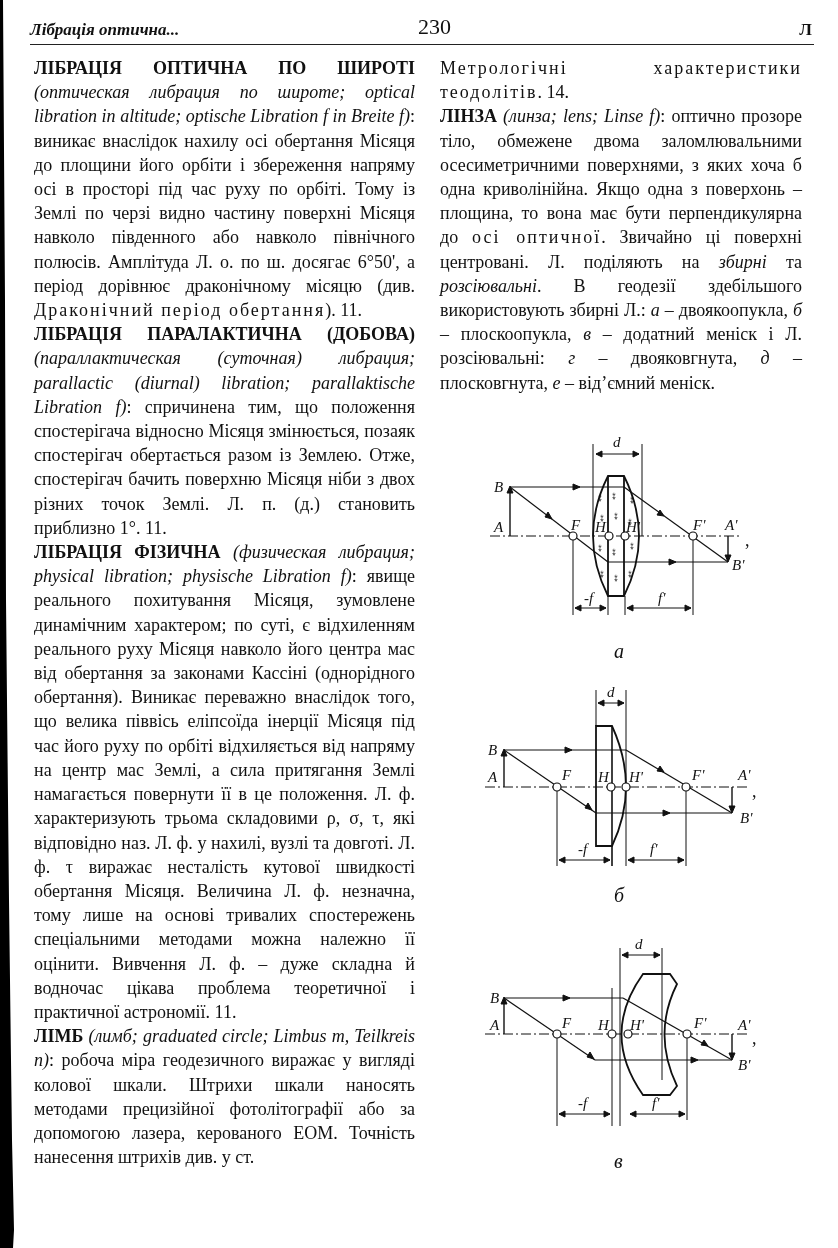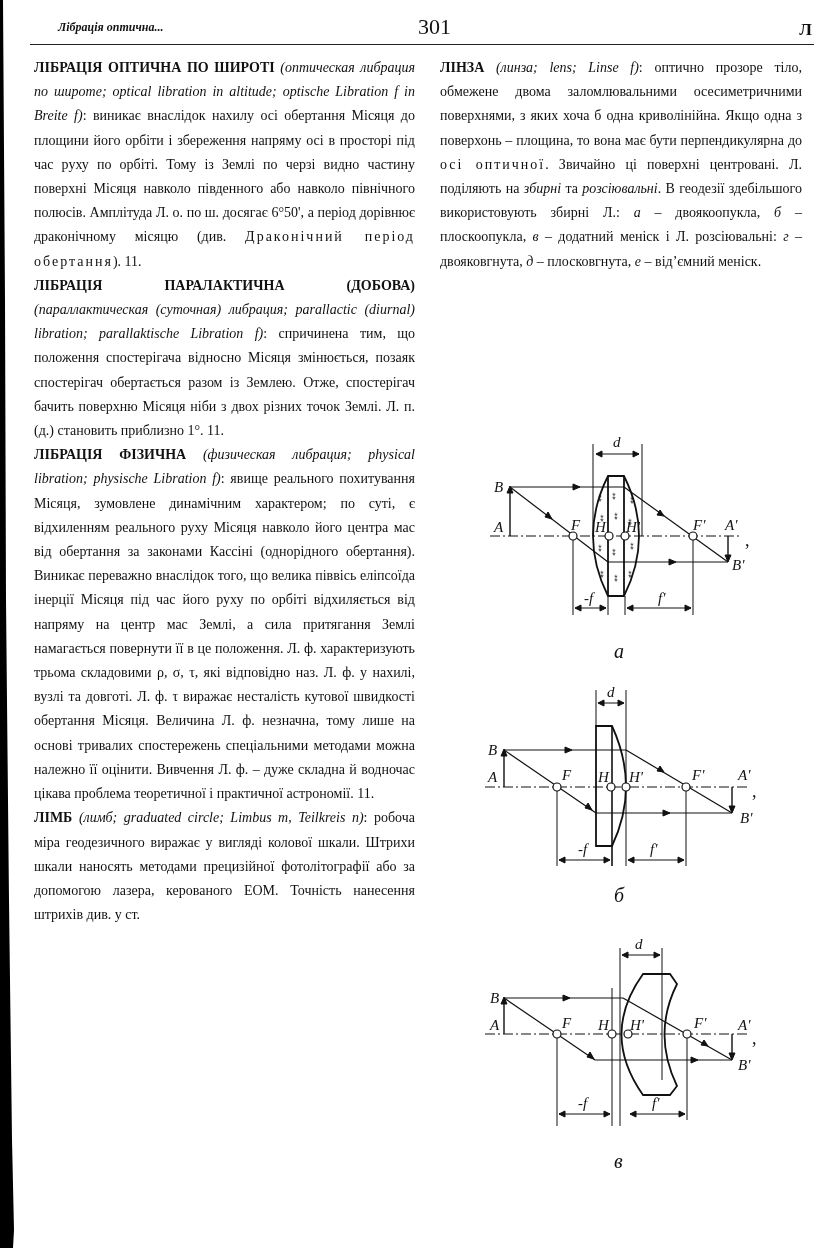--- a/index.html
+++ b/index.html
@@ -1,23 +1,23 @@
 <!DOCTYPE html>
 <html><head>
 <meta charset="utf-8">
 <style>
   html, body { margin:0; padding:0; background:#fff; }
   body { width:838px; height:1248px; position:relative; overflow:hidden;
          font-family:"Liberation Serif","DejaVu Serif",serif; color:#111; }
   .scan-edge { position:absolute; left:0; top:0; width:14px; height:1248px; }
   .header { position:absolute; left:30px; right:24px; top:14px; height:30px; border-bottom:1.6px solid #222; }
-  .hdr-left { position:absolute; left:0; top:6px; font-style:italic; font-weight:bold; font-size:12px;margin-left:28px; }
+  .hdr-left { position:absolute; left:0; top:6px; font-style:italic; font-weight:bold; font-size:17px; }
   .hdr-center { position:absolute; left:388px; top:0; font-size:22px; }
   .hdr-right { position:absolute; right:2px; top:6px; font-size:17px; font-weight:bold; }
-  .col { position:absolute; font-size:14px; line-height:24.2px; text-align:justify; }
+  .col { position:absolute; font-size:18px; line-height:24.2px; text-align:justify; }
   .col-left { left:34px; top:56px; width:381px; }
   .col-right { left:440px; top:56px; width:362px; }
   .col p { margin:0; text-indent:0; }
   .term { font-weight:bold; }
   .it { font-style:italic; }
   .sp { letter-spacing:2px; }
   .fig { position:absolute; }
   .fig svg { display:block; }
   .fig-cap { position:absolute; font-style:italic; font-size:20px; }
 </style>
@@ -25,32 +25,33 @@
 <body>
 
 <div class="scan-edge">
   <svg width="14" height="1248">
       <polygon points="0,0 3,0 5,300 6,600 9,900 12,1140 14,1230 13,1248 0,1248" fill="#000"></polygon>
     </svg>
 </div>
 
 <div class="header">
   <span class="hdr-left">Лібрація оптична...</span>
-  <span class="hdr-center">301</span>
+  <span class="hdr-center">230</span>
   <span class="hdr-right">Л</span>
 </div>
 
 <div class="col col-left">
   <p><span class="term">ЛІБРАЦІЯ ОПТИЧНА ПО ШИРОТІ</span> <span class="it">(оптическая либрация по широте; optical libration in altitude; optische Libration f in Breite f)</span><span>: виникає внаслідок нахилу осі обертання Місяця до площини його орбіти і збереження напряму осі в просторі під час руху по орбіті. Тому із Землі по черзі видно частину поверхні Місяця навколо південного або навколо північного полюсів. Амплітуда Л. о. по ш. досягає 6°50', а період дорівнює драконічному місяцю (див. </span><span class="sp">Драконічний період обертання</span><span>). 11.</span></p>
   <p><span class="term">ЛІБРАЦІЯ ПАРАЛАКТИЧНА (ДОБОВА)</span> <span class="it">(параллактическая (суточная) либрация; parallactic (diurnal) libration; parallaktische Libration f)</span><span>: спричинена тим, що положення спостерігача відносно Місяця змінюється, позаяк спостерігач обертається разом із Землею. Отже, спостерігач бачить поверхню Місяця ніби з двох різних точок Землі. Л. п. (д.) становить приблизно 1°. 11.</span></p>
   <p><span class="term">ЛІБРАЦІЯ ФІЗИЧНА</span> <span class="it">(физическая либрация; physical libration; physische Libration f)</span><span>: явище реального похитування Місяця, зумовлене динамічним характером; по суті, є відхиленням реального руху Місяця навколо його центра мас від обертання за законами Кассіні (однорідного обертання). Виникає переважно внаслідок того, що велика піввісь еліпсоїда інерції Місяця під час його руху по орбіті відхиляється від напряму на центр мас Землі, а сила притягання Землі намагається повернути її в це положення. Л. ф. характеризують трьома складовими ρ, σ, τ, які відповідно наз. Л. ф. у нахилі, вузлі та довготі. Л. ф. τ виражає несталість кутової швидкості обертання Місяця. Величина Л. ф. незначна, тому лише на основі тривалих спостережень спеціальними методами можна належно її оцінити. Вивчення Л. ф. – дуже складна й водночас цікава проблема теоретичної і практичної астрономії. 11.</span></p>
   <p><span class="term">ЛІМБ</span> <span class="it">(лимб; graduated circle; Limbus m, Teilkreis n)</span><span>: робоча міра геодезичного виражає у вигляді колової шкали. Штрихи шкали наносять методами прецизійної фотолітографії або за допомогою лазера, керованого ЕОМ. Точність нанесення штрихів див. у ст. </span></p>
 </div>
 
 <div class="col col-right">
+  <p><span class="sp">Метрологічні характеристики теодолітів</span><span>. 14.</span></p>
   <p><span class="term">ЛІНЗА</span> <span class="it">(линза; lens; Linse f)</span><span>: оптично прозоре тіло, обмежене двома заломлювальними осесиметричними поверхнями, з яких хоча б одна криволінійна. Якщо одна з поверхонь – площина, то вона має бути перпендикулярна до </span><span class="sp">осі оптичної</span><span>. Звичайно ці поверхні центровані. Л. поділяють на </span><span class="it">збирні</span><span> та </span><span class="it">розсіювальні</span><span>. В геодезії здебільшого використовують збирні Л.: </span><span class="it">а</span><span> – двоякоопукла, </span><span class="it">б</span><span> – плоскоопукла, </span><span class="it">в</span><span> – додатний меніск і Л. розсіювальні: </span><span class="it">г</span><span> – двояковгнута, </span><span class="it">д</span><span> – плосковгнута, </span><span class="it">е</span><span> – від’ємний меніск.</span></p>
 </div>
 
 <div class="fig" style="left:480px;top:420px;">
   <svg width="300" height="200" viewBox="0 0 300 200" font-family="Liberation Serif, serif" font-style="italic" font-size="15" stroke="#111" fill="none">
     <line x1="10" y1="116" x2="262" y2="116" stroke-dasharray="10,3,2,3" stroke-width="1"></line>
     <line x1="113" y1="24" x2="113" y2="116" stroke-width="1"></line>
     <line x1="162" y1="24" x2="162" y2="116" stroke-width="1"></line>
     <line x1="116" y1="34" x2="159" y2="34" stroke-width="1"></line>
     <path d="M116,34 l6,-3 v6z M159,34 l-6,-3 v6z" fill="#111"></path>

